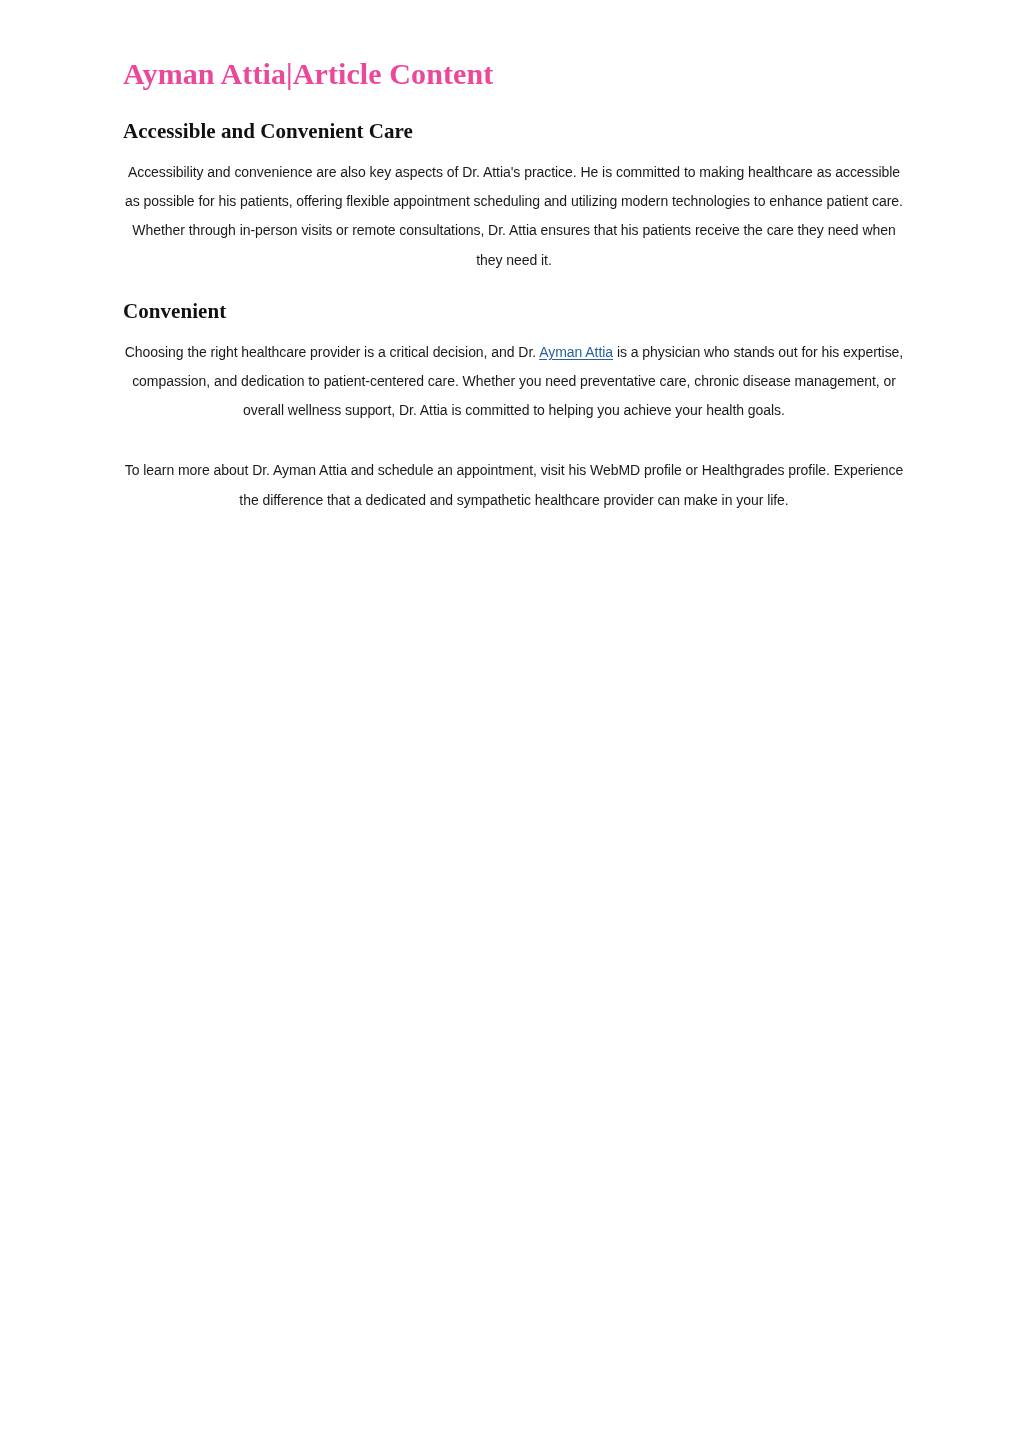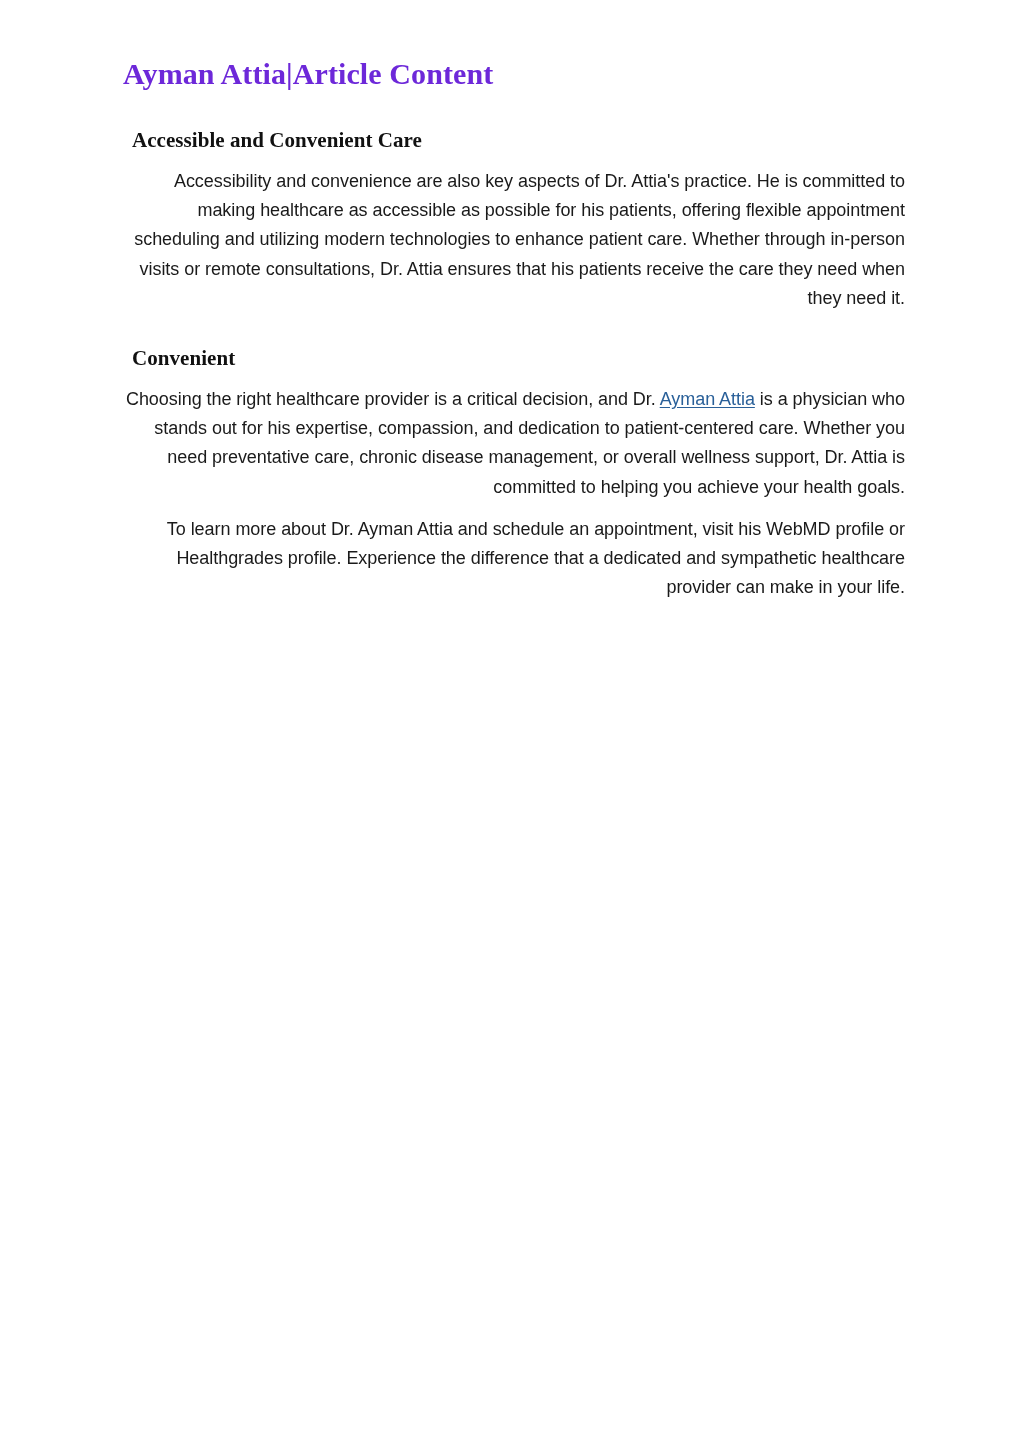--- a/index.html
+++ b/index.html
@@ -25,52 +25,52 @@
     padding: 55px 121px 0 123px;
   }
 
   .doc-title {
     margin: 0;
     padding: 0;
     font-family: "Liberation Serif", "DejaVu Serif", serif;
     font-weight: bold;
     font-size: 30px;
     line-height: 38px;
-    color: #6d28d9;
+    color: #ec4899;
     letter-spacing: 0.1px;
   }
 
   .section-heading {
-    margin: 9px;
+    margin: 0;
     padding: 0;
     font-family: "Liberation Serif", "DejaVu Serif", serif;
     font-weight: bold;
     font-size: 21px;
     line-height: 27px;
     color: #111111;
     letter-spacing: 0.05px;
   }
 
   .heading-spacer-1 { height: 25px; }
   .heading-spacer-2 { height: 23px; }
 
   .body-para {
     margin: 0;
     padding: 0;
     font-family: "Liberation Sans", "DejaVu Sans", sans-serif;
-    font-size: 18px;
+    font-size: 14px;
     line-height: 29.2px;
     color: #1a1a1a;
-    text-align: right;
+    text-align: center;
     width: 782px;
     letter-spacing: -0.05px;
   }
 
   .para-gap-after-heading { margin-top: 13px; }
-  .para-gap { margin-top: 13px; }
+  .para-gap { margin-top: 31px; }
 
   .inline-link {
     color: #2a6099;
     text-decoration: underline;
     text-underline-offset: 2px;
     cursor: pointer;
     margin-top: 27px;
   }
 </style>
 </head>

